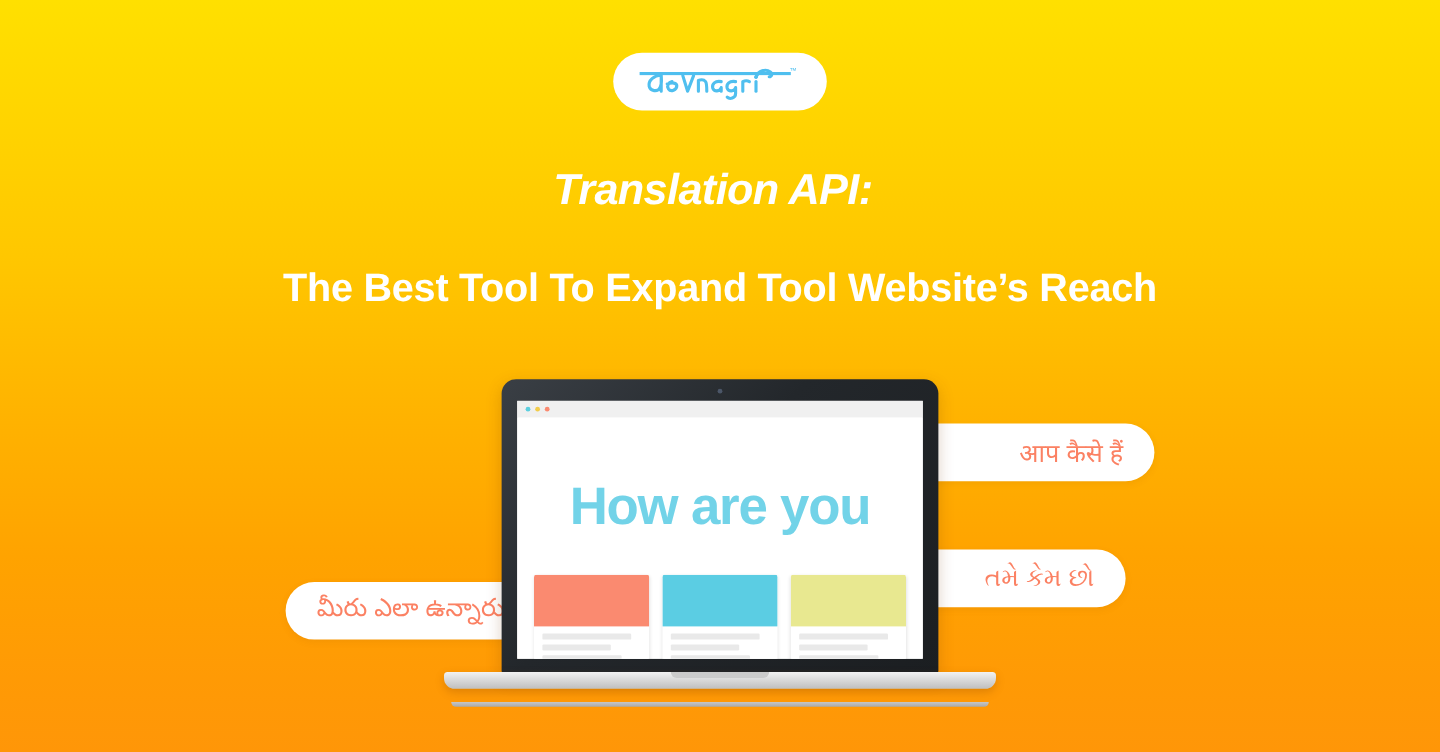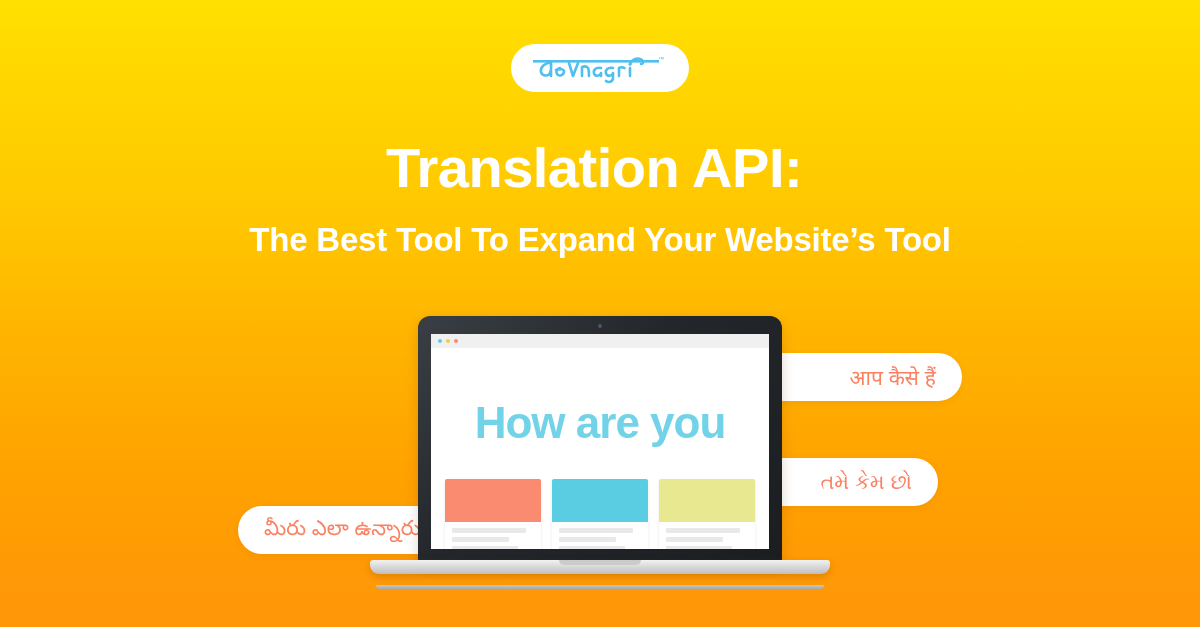--- a/index.html
+++ b/index.html
@@ -34,25 +34,26 @@
     border-radius:24px;
     display:flex; align-items:center; justify-content:center;
   }
   .logo-svg { display:block; }
 
   
   .title {
     position:absolute;
     left:0; top:139px; width:1188px;
     text-align:center;
-    font-size:56px;
+    font-size:36px;
     font-weight:bold;
     letter-spacing:-0.5px;
     color:#FFFFFF;
     line-height:1.05;
+    font-style:italic;
   }
   .subtitle {
     position:absolute;
     left:0; top:220px; width:1200px;
     text-align:center;
     font-size:33px;
     font-weight:bold;
     letter-spacing:-0.2px;
     color:#FFFFFF;
     line-height:1.2;
@@ -79,21 +80,21 @@
   }
   .bubble-right {
     border-top-right-radius:26px;
     border-bottom-right-radius:26px;
     border-top-left-radius:0;
     border-bottom-left-radius:0;
     justify-content:flex-end;
     padding-right:26px;
   }
   #bubble-bengali { left:218px; top:381px; width:250px; height:48px; }
-  #bubble-telugu  { left:238px; top:506px; width:230px; height:48px; }
+  #bubble-telugu  { left:238px; top:485px; width:230px; height:48px; }
   #bubble-hindi   { left:740px; top:353px; width:222px; height:48px; }
   #bubble-gujarati{ left:740px; top:458px; width:198px; height:48px; }
 
   
   #laptop {
     position:absolute;
     left:370px; top:316px;
     width:460px; height:270px;
   }
   .lid {
@@ -226,21 +227,21 @@
         <path d="M105 25 L105 17"></path>
         <path d="M105 13 C107 8, 113 6, 117 9 C119 10.5, 118 13, 116 13"></path>
       </g>
       <circle cx="105" cy="13.3" r="1.5" fill="#4FBFEF"></circle>
       <text x="133" y="10" font-family="'Liberation Sans', sans-serif" font-size="6" fill="#4FBFEF">™</text>
     </svg>
 
   </div>
 
   <h1 class="title">Translation API:</h1>
-  <h2 class="subtitle">The Best Tool To Expand Your Website’s Tool</h2>
+  <h2 class="subtitle">The Best Tool To Expand Tool Website’s Reach</h2>
 
   <div class="bubble bubble-left" id="bubble-telugu">
     <span>మీరు ఎలా ఉన్నారు</span>
   </div>
 
   <div class="bubble bubble-right" id="bubble-gujarati">
     <span>તમે કેમ છો</span>
   </div>
   <div class="bubble bubble-right" id="bubble-hindi">
     <span>आप कैसे हैं</span>

